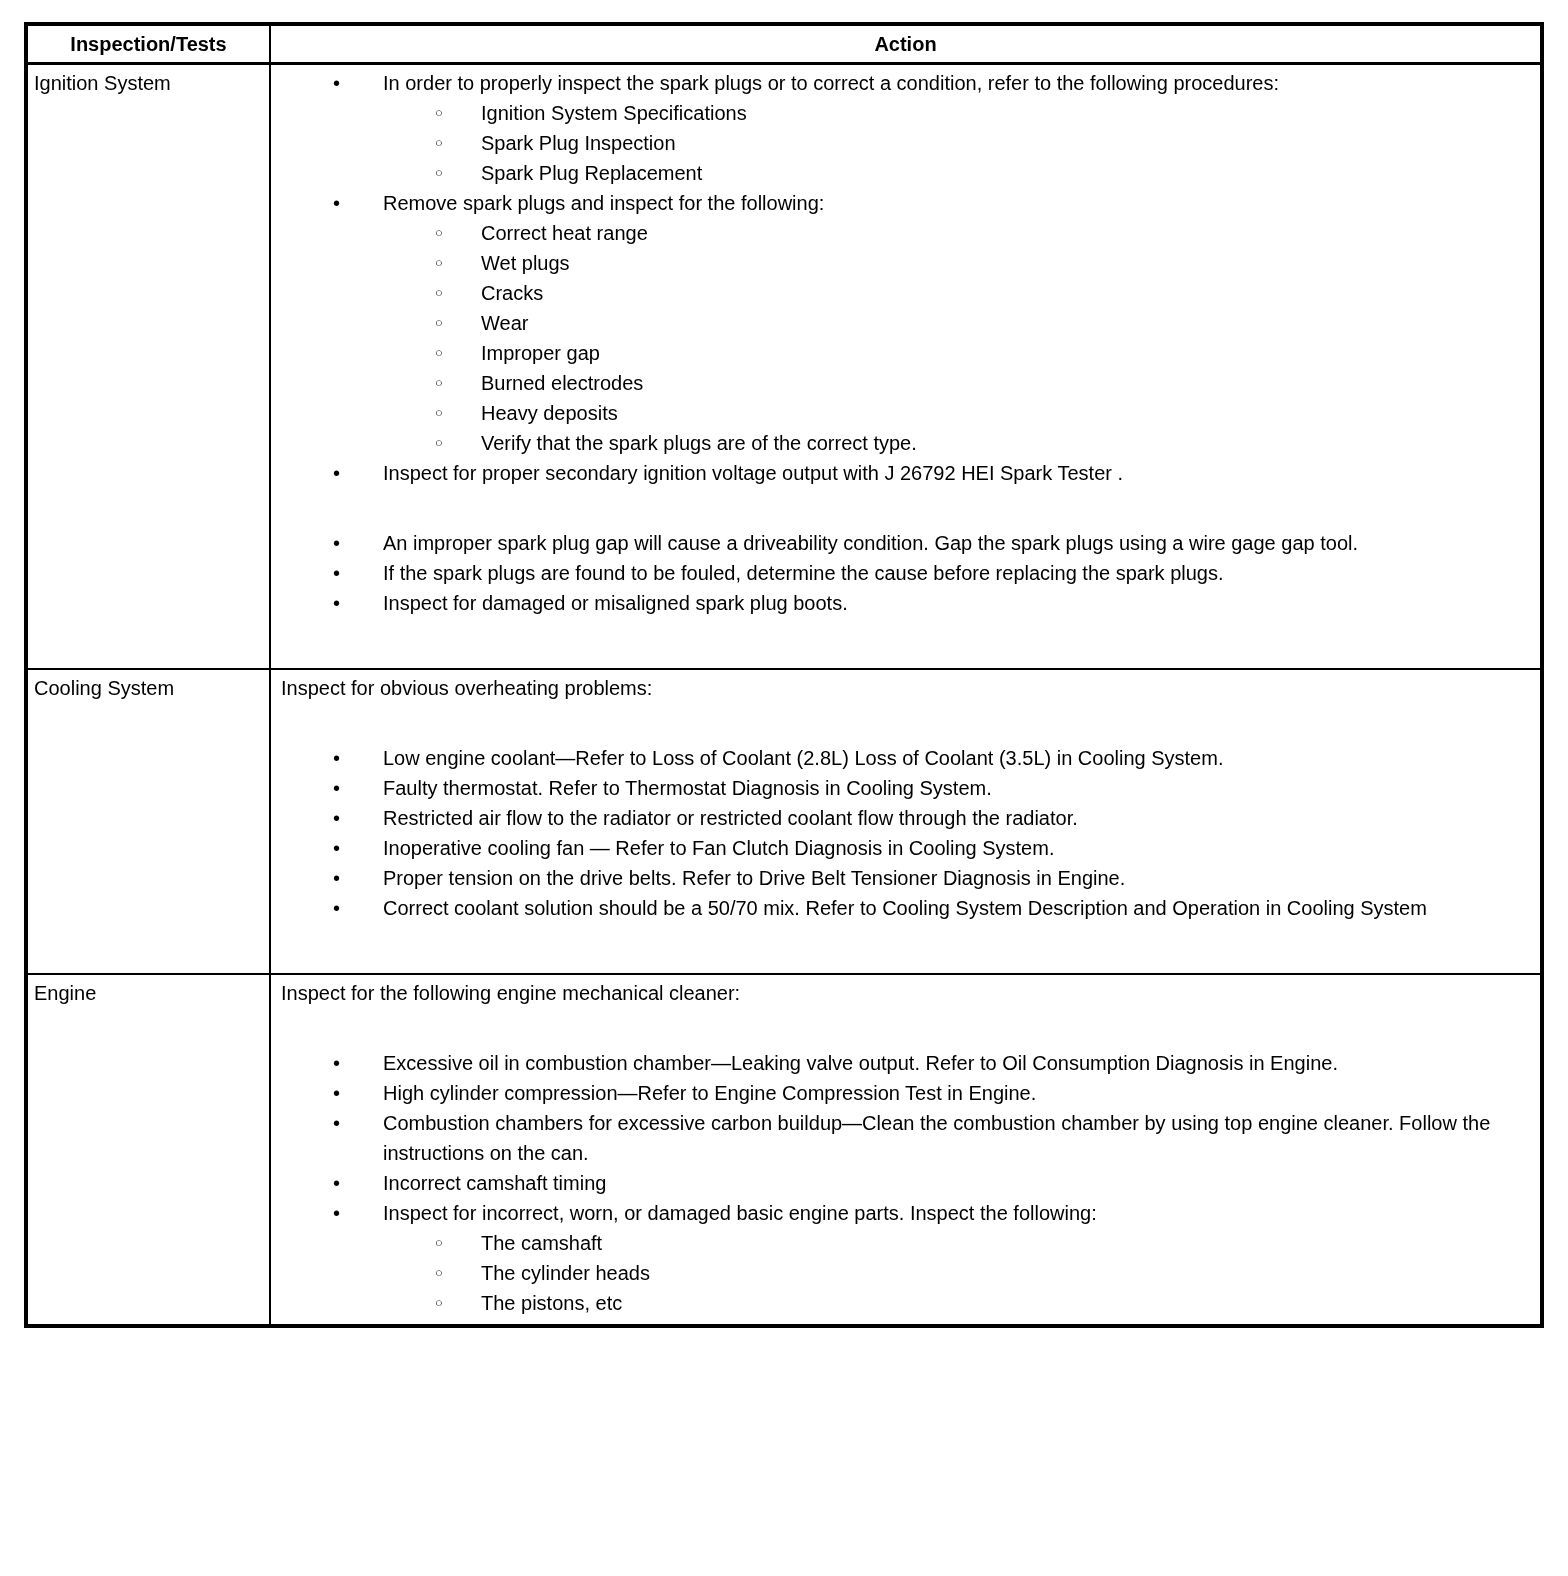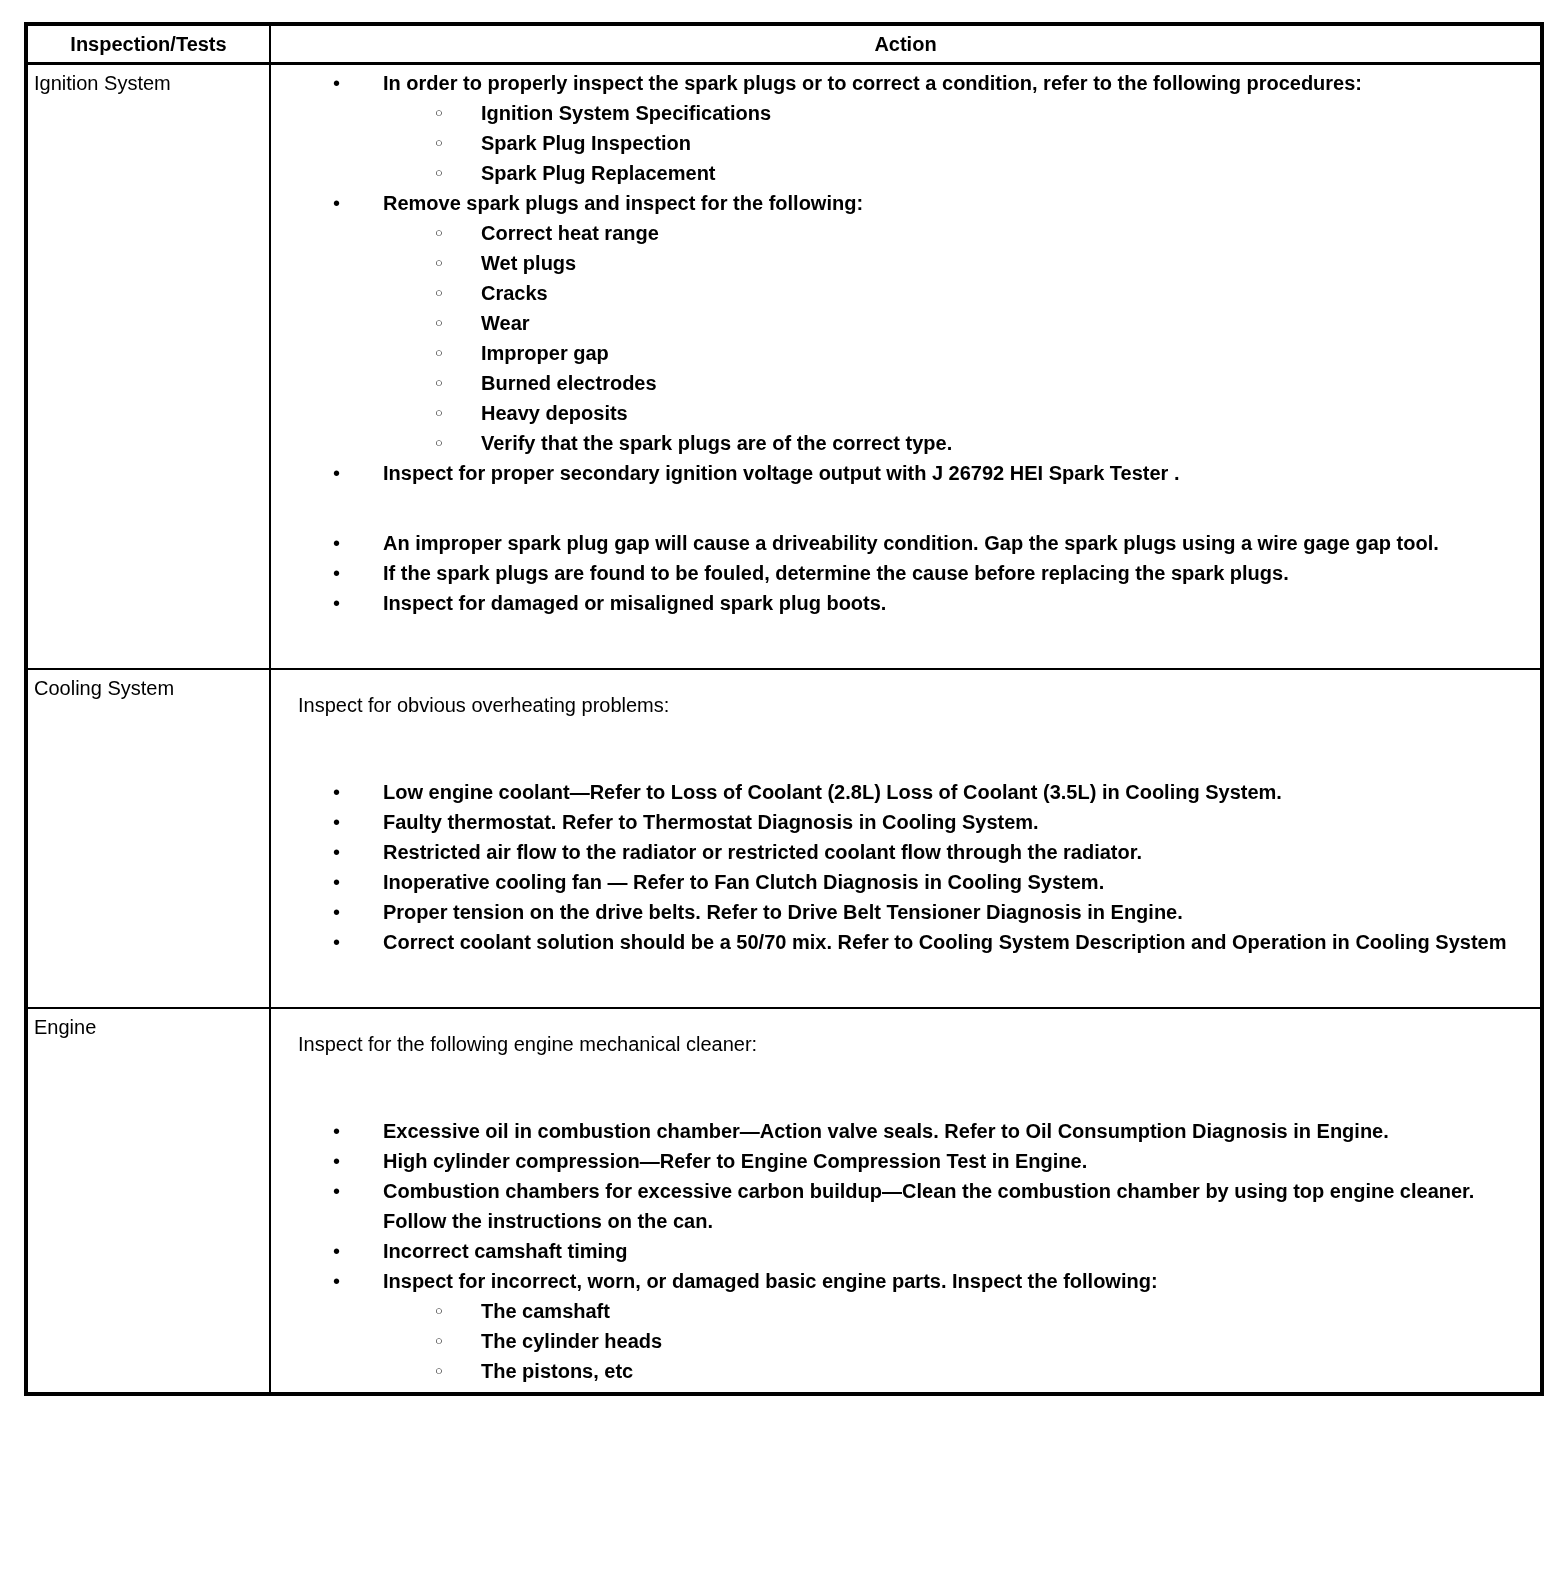--- a/index.html
+++ b/index.html
@@ -41,34 +41,34 @@
     width: 233px;
     padding: 3px 6px;
     white-space: pre-line;
   }
   .action-cell {
     padding: 3px 14px 6px 10px;
   }
   tbody tr:not(:last-child) .action-cell {
     padding-bottom: 50px;
   }
-  .para { margin: 17px; }
+  .para { margin: 0; }
   .item { display: flex; }
   .item.l1 { padding-left: 52px; }
   .item.l1 > .marker { width: 50px; }
   .item.l2 { padding-left: 154px; }
   .item.l2 > .marker { width: 46px; }
   .marker {
     flex: 0 0 auto;
     text-align: left;
   }
   .marker.circle {
     font-size: 13px;
   }
-  .text { flex: 1 1 auto; font-weight: bold; }
+  .text { flex: 1 1 auto; }
   .spacer { height: 40px; }
 </style>
 </head>
 <body>
 
 <div class="page">
   <table class="doc-table">
     <thead>
       <tr>
         <th class="col-inspection">Inspection/Tests</th>
@@ -181,21 +181,21 @@
             </div>
           </td>
         </tr>
         <tr class="doc-row">
           <td class="label-cell">Engine</td>
           <td class="action-cell">
             <div class="para">Inspect for the following engine mechanical cleaner:</div>
             <div class="spacer"></div>
             <div class="item l1">
               <span class="marker">•</span>
-              <span class="text">Excessive oil in combustion chamber—Action valve seals. Refer to Oil Consumption Diagnosis in Engine.</span>
+              <span class="text">Excessive oil in combustion chamber—Leaking valve output. Refer to Oil Consumption Diagnosis in Engine.</span>
             </div>
             <div class="item l1">
               <span class="marker">•</span>
               <span class="text">High cylinder compression—Refer to Engine Compression Test in Engine.</span>
             </div>
             <div class="item l1">
               <span class="marker">•</span>
               <span class="text">Combustion chambers for excessive carbon buildup—Clean the combustion chamber by using top engine cleaner. Follow the instructions on the can.</span>
             </div>
             <div class="item l1">

